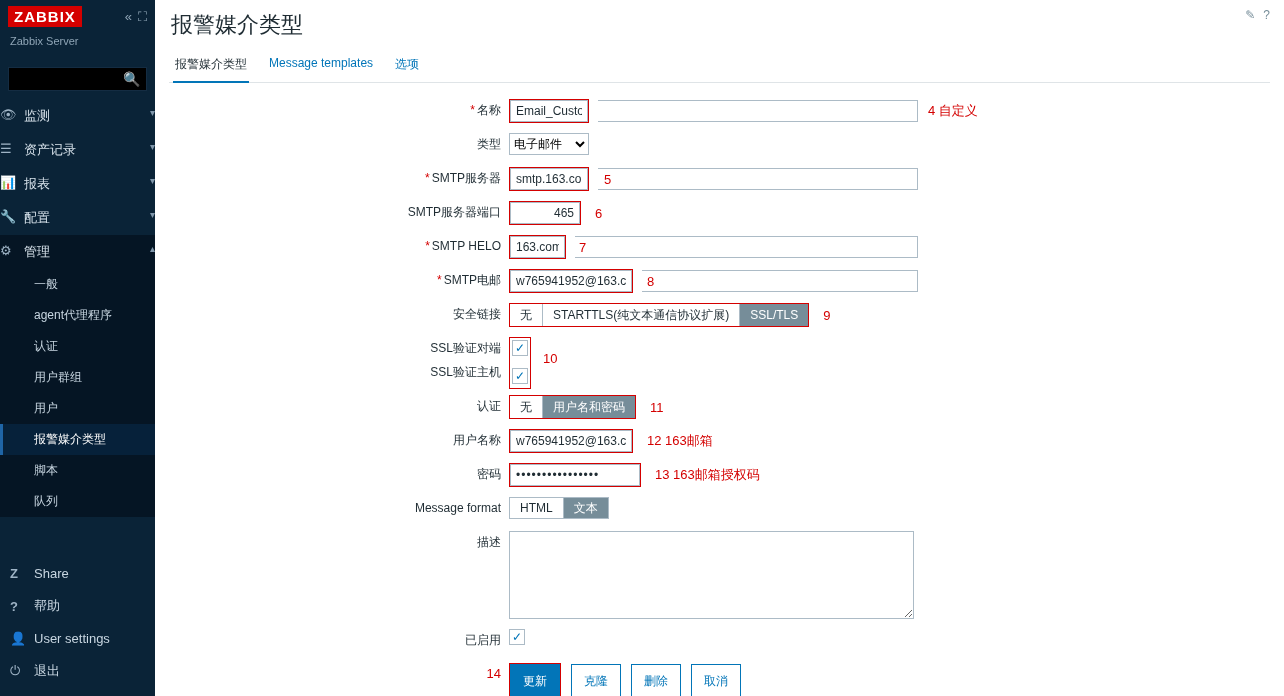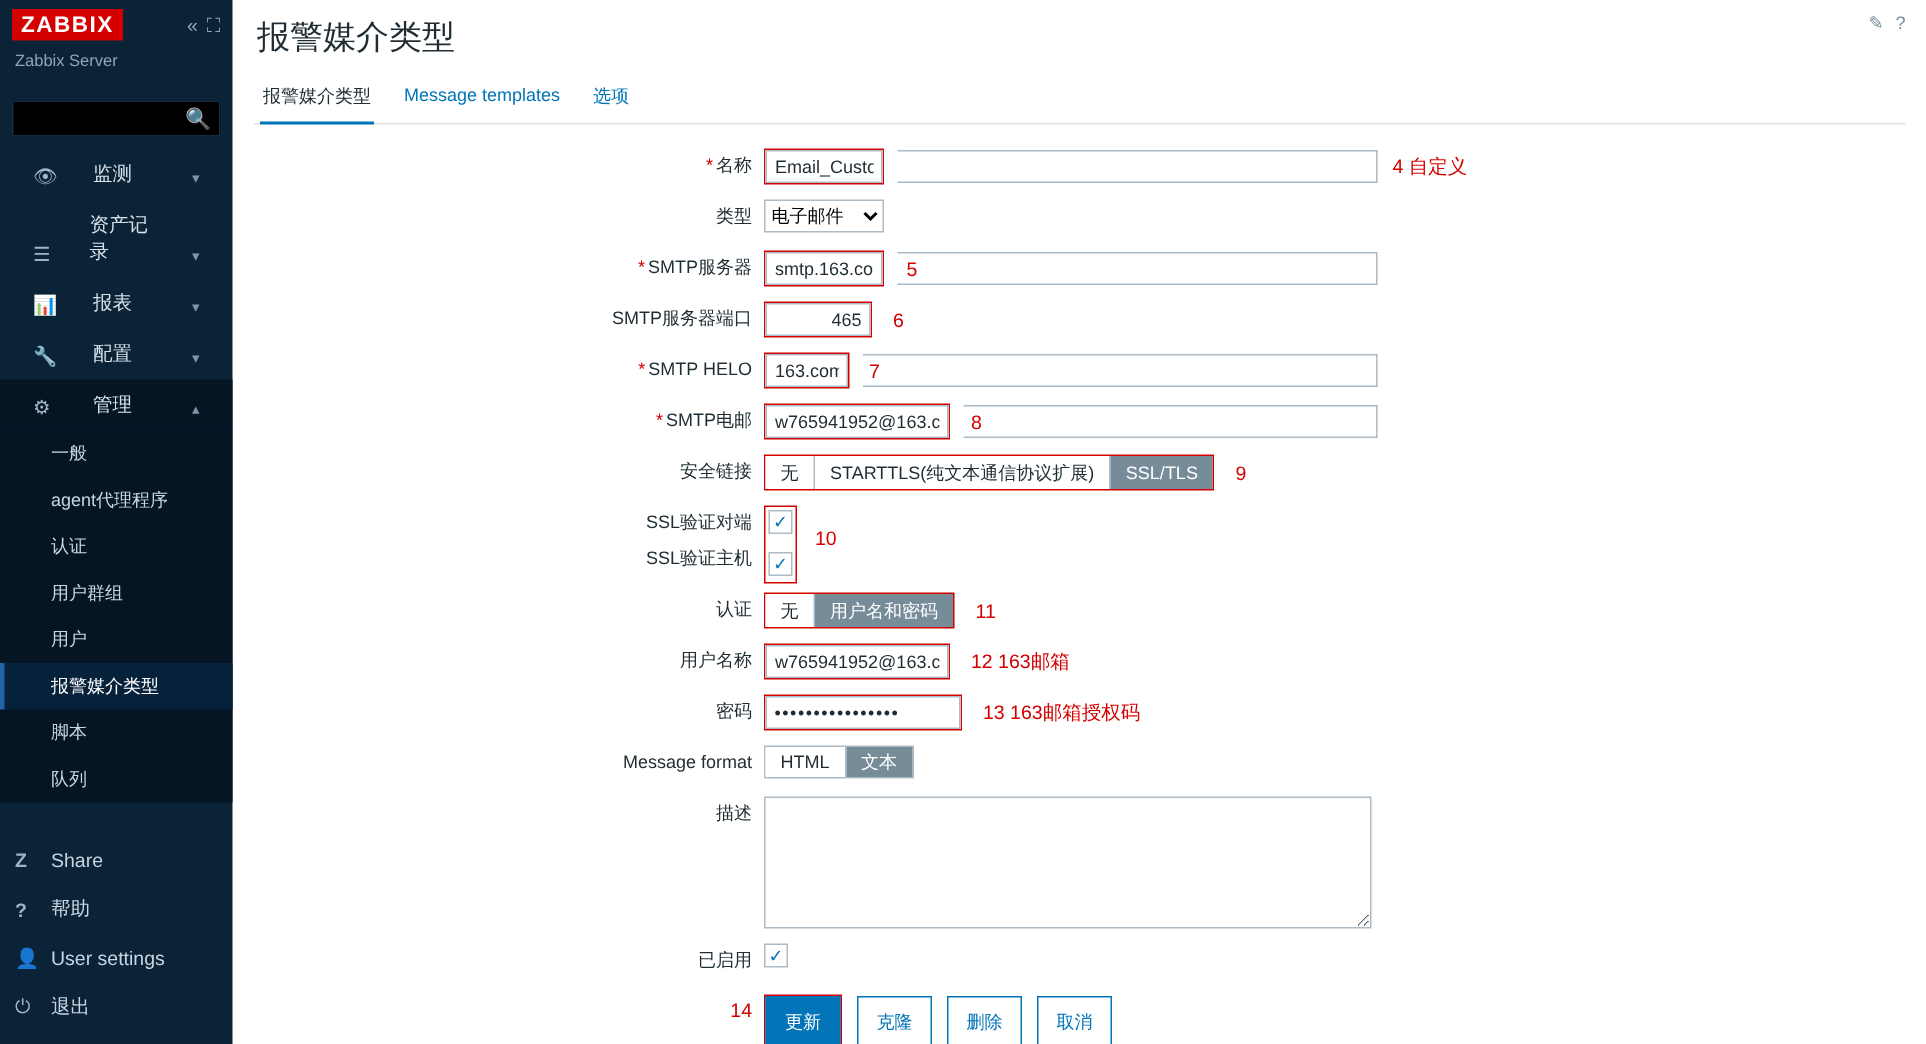--- a/index.html
+++ b/index.html
@@ -8,21 +8,21 @@
 
 
 .sidebar { width: 155px; background: #0a2337; color: #fff; display: flex; flex-direction: column; }
 .sb-header { display: flex; align-items: center; padding: 6px 8px; gap: 6px; }
 .logo { background: #d40000; color: #fff; font-weight: bold; font-size: 15px; padding: 2px 6px; letter-spacing: 1px; }
 .sb-ctrl { color: #8fa5b6; font-size: 13px; display: flex; gap: 6px; margin-left: auto; }
 .sb-sub { padding: 2px 10px 20px; color: #8fa5b6; font-size: 11px; }
 .sb-search { margin: 0 8px 8px; position: relative; }
 .sb-search input { width: 100%; background: #000; border: 1px solid #142c42; color: #fff; height: 24px; padding: 0 24px 0 6px; }
 .sb-search .sicon { position: absolute; right: 6px; top: 4px; color: #8fa5b6; font-size: 14px; }
-.nav-item { display: flex; align-items: flex-end; padding: 8px 22px; color: #d6e1ea; font-size: 13px; cursor: pointer; gap: 26px; }
+.nav-item { display: flex; align-items: flex-start; padding: 8px 0; color: #d6e1ea; font-size: 13px; cursor: pointer; gap: 10px; }
 .nav-item .chev { margin-left: auto; font-size: 10px; color: #7f96aa; }
 .nav-item.open { background: #051524; }
 .nav-icon { width: 14px; display: inline-block; color: #9fb4c6; font-size: 13px; }
 .subnav { background: #051524; }
 .subnav .sitem { padding: 7px 10px 7px 34px; font-size: 12px; color: #c8d6e1; cursor: pointer; }
 .subnav .sitem.active { border-left: 3px solid #1f65a6; padding-left: 31px; background: #06213a; color: #fff; }
 .sb-footer { margin-top: auto; padding-bottom: 8px; }
 .foot-item { display: flex; align-items: center; padding: 8px 10px; color: #c8d6e1; font-size: 13px; gap: 10px; cursor: pointer; }
 
 

